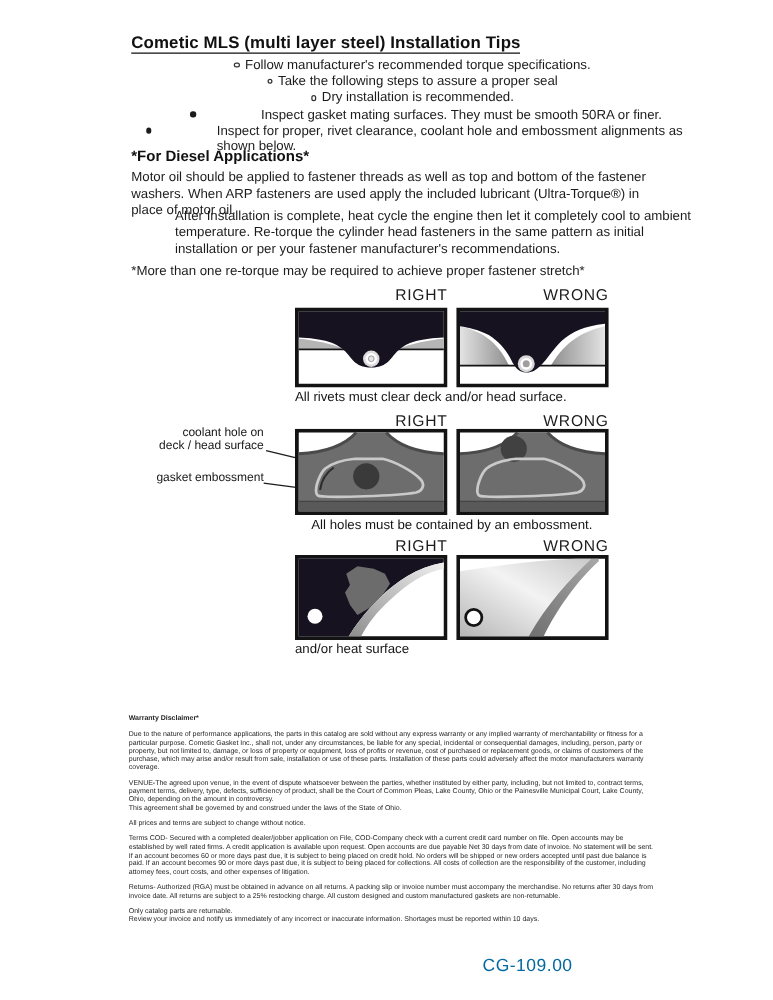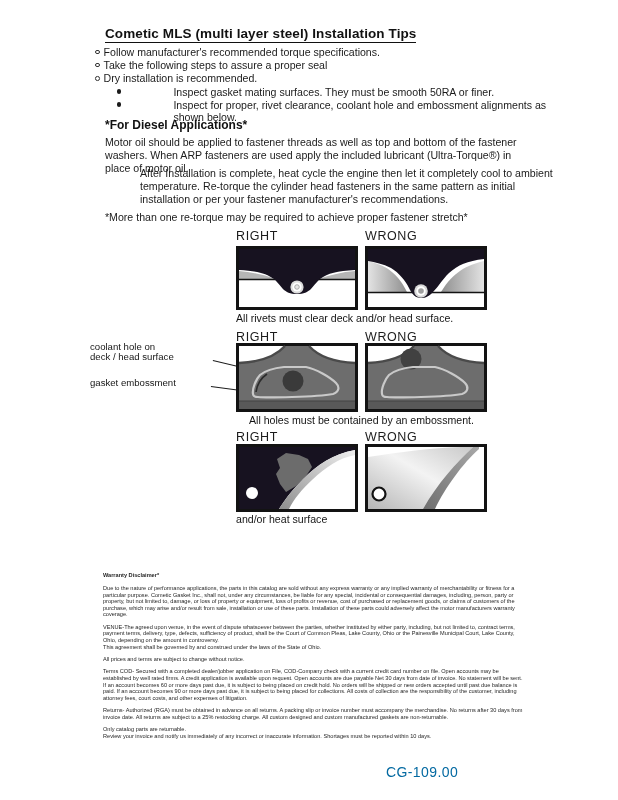--- a/index.html
+++ b/index.html
@@ -5,39 +5,39 @@
   * { margin:0; padding:0; box-sizing:border-box; }
   html,body { width:618px; height:800px; background:#ffffff; overflow:hidden; }
   body { position:relative; font-family:"Liberation Sans", sans-serif; color:#1b1b1b; }
 
   .abs { position:absolute; }
 
   .title { left:105px; top:26px; font-size:13.5px; font-weight:bold; color:#111;
            border-bottom:1.6px solid #111; padding-bottom:1px; letter-spacing:0.1px; }
 
   .bullets { left:95px; top:46px; width:470px; }
-  .b-row { display:flex; align-items:flex-start; height:13.2px; font-size:10.6px; }
+  .b-row { display:flex; align-items:flex-start; height:13.2px; font-size:10.6px;justify-content:center; }
   .b-circle { width:4.6px; height:4.6px; border:1px solid #333; border-radius:50%;
               margin:3.6px 4px 0 0; flex:none; }
   .sub { margin-left:22px;gap:48px; }
   .b-dot { width:4.4px; height:4.4px; background:#1b1b1b; border-radius:50%;
            margin:3.7px 4px 0 0; flex:none; }
 
   .h2 { left:105px; top:118px; font-size:12px; font-weight:bold; color:#111; }
   .para { left:105px; width:424px; font-size:10.6px; line-height:13px; }
   .p1 { top:136px; }
   .p2 { top:167px;margin-left:35px; }
   .p3 { top:211px; }
 
-  .rw-label { width:122px; text-align:left; font-size:12.5px; color:#1c1c1c; letter-spacing:0.6px; }
+  .rw-label { width:122px; text-align:right; font-size:12.5px; color:#1c1c1c; letter-spacing:0.6px; }
   .panel { width:122px; }
   .panel svg { display:block; }
   .caption { font-size:10.6px; color:#141414; line-height:11.6px; }
 
-  .side-label { width:121px; font-size:9.6px; color:#161616; line-height:10.4px; }
+  .side-label { width:121px; text-align:right; font-size:9.6px; color:#161616; line-height:10.4px; }
   .leader { height:1.2px; background:#1c1c1c; transform-origin:0 0; }
 
   .disclaimer { left:103px; top:572px; width:421px; font-size:5.6px; line-height:6.6px; color:#262626; }
   .disclaimer .dh { font-weight:bold; margin-bottom:6.5px; }
   .disclaimer p { margin-bottom:5.8px; }
   .disclaimer p.tight { margin-bottom:0; }
 
   .footer-code { left:386px; top:764px; font-size:14px; color:#0369a1; letter-spacing:0.4px; }
 </style>
 </head>

